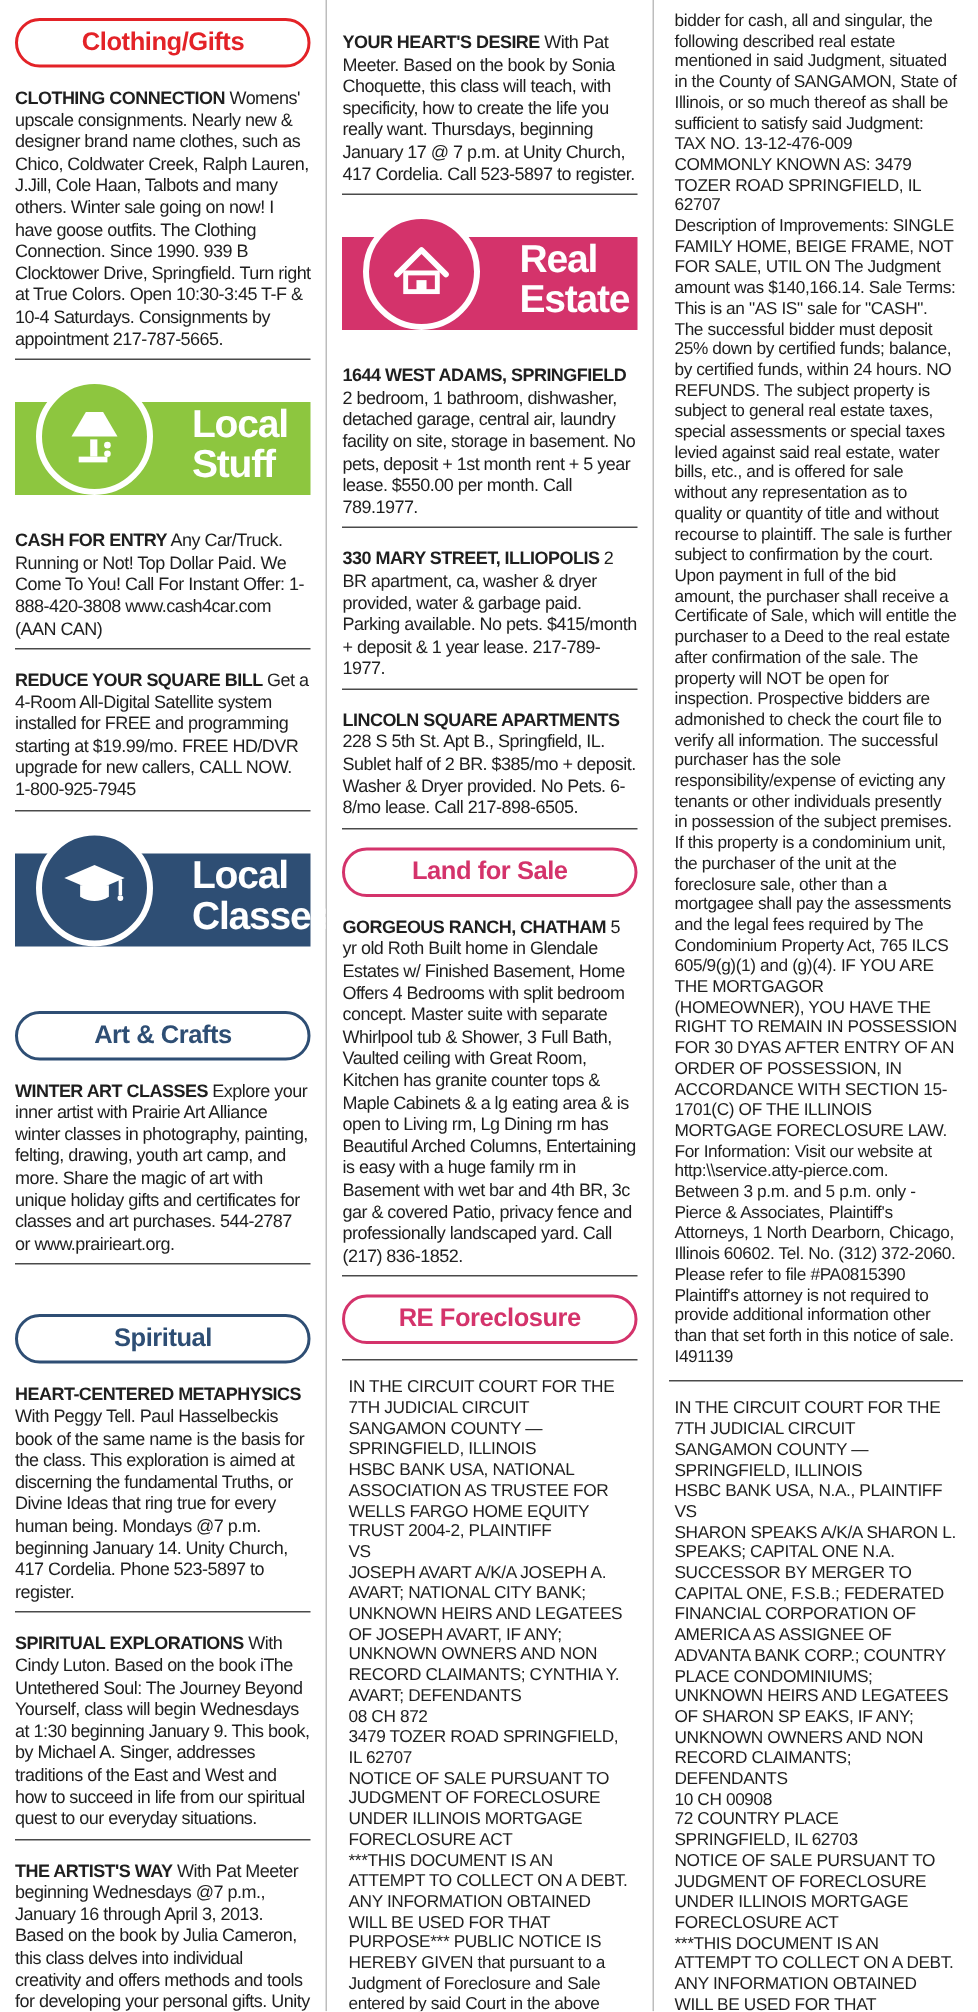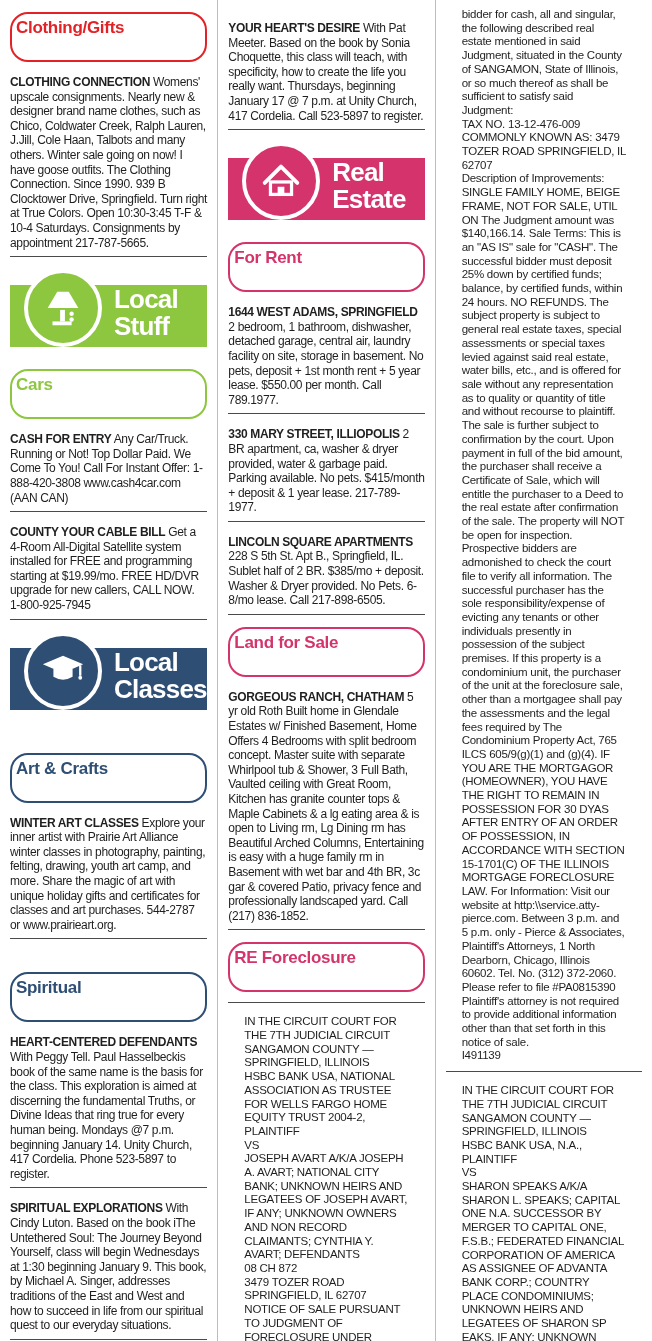--- a/index.html
+++ b/index.html
@@ -5,42 +5,42 @@
   html,body{margin:0;padding:0;background:#fff;}
   .page{
     width:652px;height:1341px;overflow:hidden;background:#fff;
     display:flex;box-sizing:border-box;
     font-family:"Liberation Sans","DejaVu Sans",sans-serif;
     color:var(--ink,#1f1f1f);
   }
   .col{width:217.33px;box-sizing:border-box;padding:8px 10px 0 10px;overflow:hidden;}
   .col+.col{border-left:1px solid var(--divider,#bdbdbd);}
   .sec-header{
-    border:2.5px solid;border-radius:18px;
+    border:2.5px solid;border-radius:18px;text-align:center;
     font-weight:bold;font-size:17px;letter-spacing:-0.3px;
-    padding:4px 4px 22px;margin:4px 0 10px;
+    padding:4px 4px 5px;margin:4px 0 10px;
   }
   .sec-header.red{color:var(--red);border-color:var(--red);}
   .sec-header.green{color:var(--green);border-color:var(--green);}
   .sec-header.navy{color:var(--navy);border-color:var(--navy);margin-top:33px;}
   .sec-header.pink{color:var(--pink);border-color:var(--pink);}
   .ad{margin:13px 0 6px;font-size:12px;line-height:14.6px;letter-spacing:-0.35px;}
   .ad .lead{font-weight:bold;}
   .rule{border:0;border-top:1.5px solid var(--rule,#4a4a4a);margin:6px 0 12px;}
   .rule.short{margin:2px 0 12px;}
-  .legal{white-space:pre-line;font-size:11.5px;line-height:13.7px;letter-spacing:-0.25px;margin:0 16px 8px;}
+  .legal{white-space:pre-line;font-size:11.5px;line-height:13.7px;letter-spacing:-0.25px;margin:0 4px 8px;}
   .badge{position:relative;height:88px;margin:8px 0 12px;}
   .badge-bar{position:absolute;left:0;right:0;top:16px;height:62px;}
   .badge-circle{
     position:absolute;left:14px;top:0;width:70px;height:70px;
     border:4px solid #fff;border-radius:50%;
     display:flex;align-items:center;justify-content:center;
   }
   .badge-text{
-    position:absolute;left:104px;top:17px;color:#fff;font-weight:bold;
+    position:absolute;left:118px;top:17px;color:#fff;font-weight:bold;
     font-size:26px;line-height:27px;letter-spacing:-0.8px;
   }
   .green-bg{background:var(--green);}
   .navy-bg{background:var(--navy);}
   .pink-bg{background:var(--pink);}
   svg{display:block;}
 </style>
 </head>
 <body>
 
@@ -65,29 +65,26 @@
           <circle cx="33" cy="30" r="2.3" fill="#fff"></circle>
           <circle cx="33" cy="36" r="2.3" fill="#fff"></circle>
         </svg>
       </div>
       <div class="badge-text">
         <div>Local</div>
         <div>Stuff</div>
       </div>
     </div>
 
-    <div class="sec-header green">
-      <span>Cars</span>
-    </div>
 
     <p class="ad"><b class="lead">CASH FOR ENTRY</b> <span>Any Car/Truck. Running or Not! Top Dollar Paid. We Come To You! Call For Instant Offer: 1-888-420-3808 www.cash4car.com (AAN CAN)</span></p>
     <hr class="rule">
 
 
-    <p class="ad"><b class="lead">COUNTY YOUR CABLE BILL</b> <span>Get a 4-Room All-Digital Satellite system installed for FREE and programming starting at $19.99/mo. FREE HD/DVR upgrade for new callers, CALL NOW. 1-800-925-7945</span></p>
+    <p class="ad"><b class="lead">REDUCE YOUR SQUARE BILL</b> <span>Get a 4-Room All-Digital Satellite system installed for FREE and programming starting at $19.99/mo. FREE HD/DVR upgrade for new callers, CALL NOW. 1-800-925-7945</span></p>
     <hr class="rule">
 
     <div class="badge">
       <div class="badge-bar navy-bg"></div>
       <div class="badge-circle navy-bg">
         <svg width="46" height="46" viewBox="0 0 48 48">
           <polygon points="24,8 45,17 24,26 3,17" fill="#fff"></polygon>
           <path d="M14,22 L14,30 Q24,36 34,30 L34,22 Z" fill="#fff"></path>
           <line x1="42" y1="18" x2="42" y2="29" stroke="#fff" stroke-width="2.4"></line>
           <circle cx="42" cy="31" r="2" fill="#fff"></circle>
@@ -103,21 +100,21 @@
       <span>Art &amp; Crafts</span>
     </div>
 
     <p class="ad"><b class="lead">WINTER ART CLASSES</b> <span>Explore your inner artist with Prairie Art Alliance winter classes in photography, painting, felting, drawing, youth art camp, and more. Share the magic of art with unique holiday gifts and certificates for classes and art purchases.  544-2787 or www.prairieart.org.</span></p>
     <hr class="rule">
 
     <div class="sec-header navy">
       <span>Spiritual</span>
     </div>
 
-    <p class="ad"><b class="lead">HEART-CENTERED DEFENDANTS</b> <span>With Peggy Tell. Paul Hasselbeckis book of the same name is the basis for the class. This exploration is aimed at discerning the fundamental Truths, or Divine Ideas that ring true for every human being. Mondays @7 p.m. beginning January 14. Unity Church, 417 Cordelia. Phone 523-5897 to register.</span></p>
+    <p class="ad"><b class="lead">HEART-CENTERED METAPHYSICS</b> <span>With Peggy Tell. Paul Hasselbeckis book of the same name is the basis for the class. This exploration is aimed at discerning the fundamental Truths, or Divine Ideas that ring true for every human being. Mondays @7 p.m. beginning January 14. Unity Church, 417 Cordelia. Phone 523-5897 to register.</span></p>
     <hr class="rule">
 
     <p class="ad"><b class="lead">SPIRITUAL EXPLORATIONS</b> <span>With Cindy Luton. Based on the book iThe Untethered Soul: The Journey Beyond Yourself, class will begin Wednesdays at 1:30 beginning January 9. This book, by Michael A. Singer, addresses traditions of the East and West and how to succeed in life from our spiritual quest to our everyday situations.</span></p>
     <hr class="rule">
 
     <p class="ad"><b class="lead">THE ARTIST'S WAY</b> <span>With Pat Meeter beginning Wednesdays @7 p.m., January 16 through April 3, 2013. Based on the book by Julia Cameron, this class delves into individual creativity and offers methods and tools for developing your personal gifts. Unity Church, 417 Cordelia. Phone 523-5897 to register.</span></p>
 
   </div>
 
   <div class="col">
@@ -133,23 +130,20 @@
           <rect x="13" y="25" width="22" height="13" fill="none" stroke="#fff" stroke-width="3.4"></rect>
           <rect x="20.5" y="30" width="7" height="8" fill="#fff"></rect>
         </svg>
       </div>
       <div class="badge-text">
         <div>Real</div>
         <div>Estate</div>
       </div>
     </div>
 
-    <div class="sec-header pink">
-      <span>For Rent</span>
-    </div>
 
     <p class="ad"><b class="lead">1644 WEST ADAMS, SPRINGFIELD</b> <span>2 bedroom, 1 bathroom, dishwasher, detached garage, central air, laundry facility on site, storage in basement. No pets, deposit + 1st month rent + 5 year lease. $550.00 per month. Call 789.1977.</span></p>
     <hr class="rule">
 
     <p class="ad"><b class="lead">330 MARY STREET, ILLIOPOLIS</b> <span>2 BR apartment, ca, washer &amp; dryer provided, water &amp; garbage paid. Parking available. No pets. $415/month + deposit &amp; 1 year lease. 217-789-1977.</span></p>
     <hr class="rule">
 
     <p class="ad"><b class="lead">LINCOLN SQUARE APARTMENTS</b> <span>228 S 5th St. Apt B., Springfield, IL. Sublet half of 2 BR. $385/mo + deposit. Washer &amp; Dryer provided. No Pets. 6-8/mo lease. Call 217-898-6505.</span></p>
     <hr class="rule">
 

